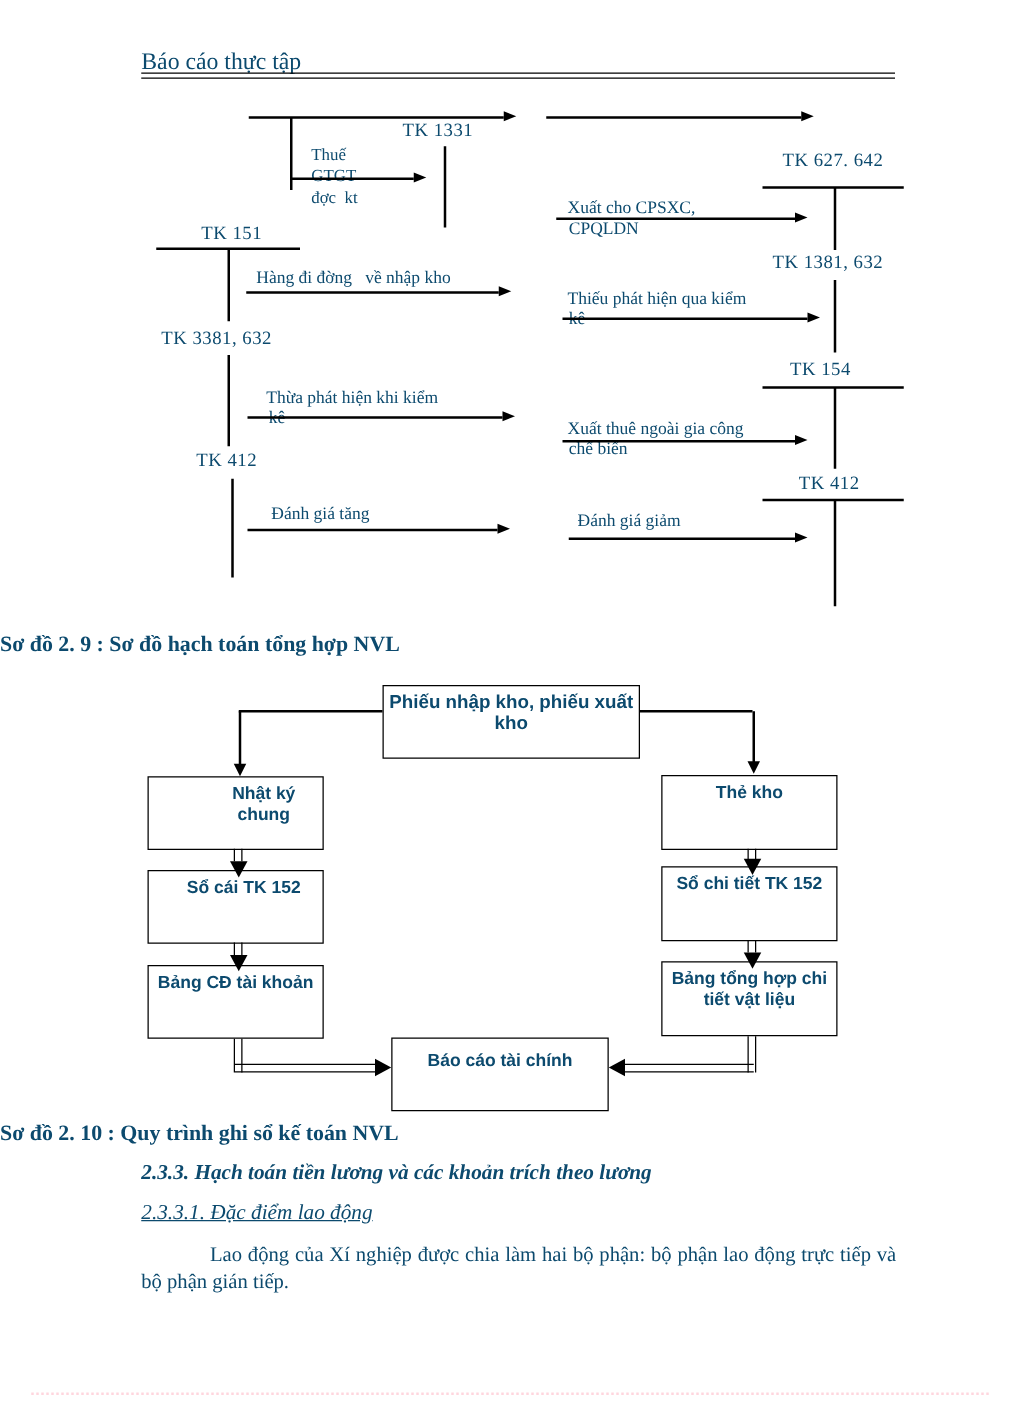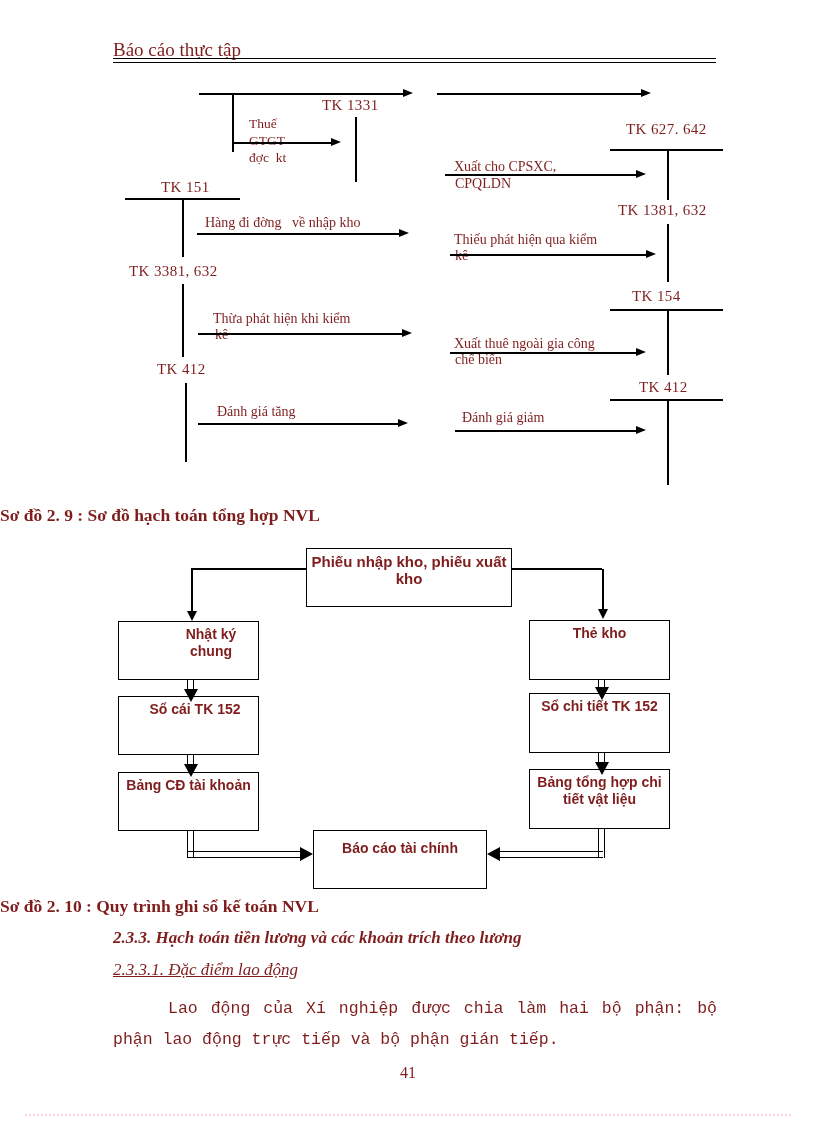--- a/index.html
+++ b/index.html
@@ -1,39 +1,39 @@
 <!DOCTYPE html>
 <html><head>
 <meta charset="utf-8">
 <style>
   html,body{margin:0;padding:0;background:#fff;}
   .page{position:relative;width:816px;height:1123px;margin:0 auto;background:#fff;
-        font-family:"Liberation Serif","DejaVu Serif",serif;color:#7f1d1d;overflow:hidden;}
+        font-family:"Liberation Serif","DejaVu Serif",serif;color:#0c4a6e;overflow:hidden;}
   .ln{position:absolute;background:#000;}
   .hl{height:1.5px;}
   .vl{width:1.5px;}
   .tk{position:absolute;font-size:15px;letter-spacing:.4px;white-space:pre;}
   .fl{position:absolute;font-size:14px;white-space:pre;}
   .ah{position:absolute;width:0;height:0;}
   .ah.r{border-left:10px solid #000;border-top:4.5px solid transparent;border-bottom:4.5px solid transparent;}
   .ah.d{border-top:10px solid #000;border-left:5px solid transparent;border-right:5px solid transparent;}
   .ah.dbig{border-top:13px solid #000;border-left:7.5px solid transparent;border-right:7.5px solid transparent;}
   .ah.rbig{border-left:13px solid #000;border-top:7px solid transparent;border-bottom:7px solid transparent;}
   .ah.lbig{border-right:13px solid #000;border-top:7px solid transparent;border-bottom:7px solid transparent;}
   .dblv{position:absolute;width:5px;border-left:1.5px solid #000;border-right:1.5px solid #000;box-sizing:content-box;}
   .dblh{position:absolute;height:5px;border-top:1.5px solid #000;border-bottom:1.5px solid #000;box-sizing:content-box;}
   .fbox{position:absolute;border:1.5px solid #000;background:#fff;box-sizing:border-box;
         font-family:"Liberation Sans","DejaVu Sans",sans-serif;font-weight:bold;font-size:14px;
         text-align:center;padding:4px 3px 0 3px;line-height:17px;}
   .cap{position:absolute;left:0;width:100%;text-align:left;font-weight:bold;font-size:17.5px;}
   .hdr{position:absolute;left:113px;top:39px;font-size:19px;}
   .h233{position:absolute;left:113px;top:928px;font-weight:bold;font-style:italic;font-size:17px;}
   .h2331{position:absolute;left:113px;top:960px;font-style:italic;font-size:17px;text-decoration:underline;}
-  .para{position:absolute;left:113px;top:993px;width:604px;font-size:16.5px;line-height:31px;
-        text-align:justify;text-indent:55px;font-family:Liberation Mono, monospace;}
+  .para{position:absolute;left:113px;top:993px;width:604px;font-size:16.5px;line-height:21px;
+        text-align:justify;text-indent:55px;}
   .pgnum{position:absolute;left:0;top:1064px;width:100%;text-align:center;font-size:16px;}
   .pinkline{position:absolute;left:25px;top:1114px;width:766px;border-top:2px dotted #ffd6de;}
 </style>
 </head>
 <body>
 
 <div class="page">
 
   <div class="hdr">Báo cáo thực tập</div>
   <div class="ln hl" style="left:113px;top:58px;width:603px;height:1px;"></div>
@@ -152,16 +152,15 @@
     <div class="dblv" style="left:598px;top:829px;height:29px;"></div>
     <div class="dblh" style="left:500px;top:851px;width:103px;"></div>
     <div class="ah lbig" style="left:487px;top:847px;"></div>
   </div>
 
   <div class="cap" style="top:896px;">Sơ đồ 2. 10 : Quy trình ghi sổ kế toán NVL</div>
 
   <div class="h233">2.3.3. Hạch toán tiền lương và các khoản trích theo lương</div>
   <div class="h2331">2.3.3.1. Đặc điểm lao động</div>
   <div class="para">Lao động của Xí nghiệp được chia làm hai bộ phận: bộ phận lao động trực tiếp và bộ phận gián tiếp.</div>
-  <div class="pgnum">41</div>
   <div class="pinkline"></div>
 
 </div>
 
 </body></html>

